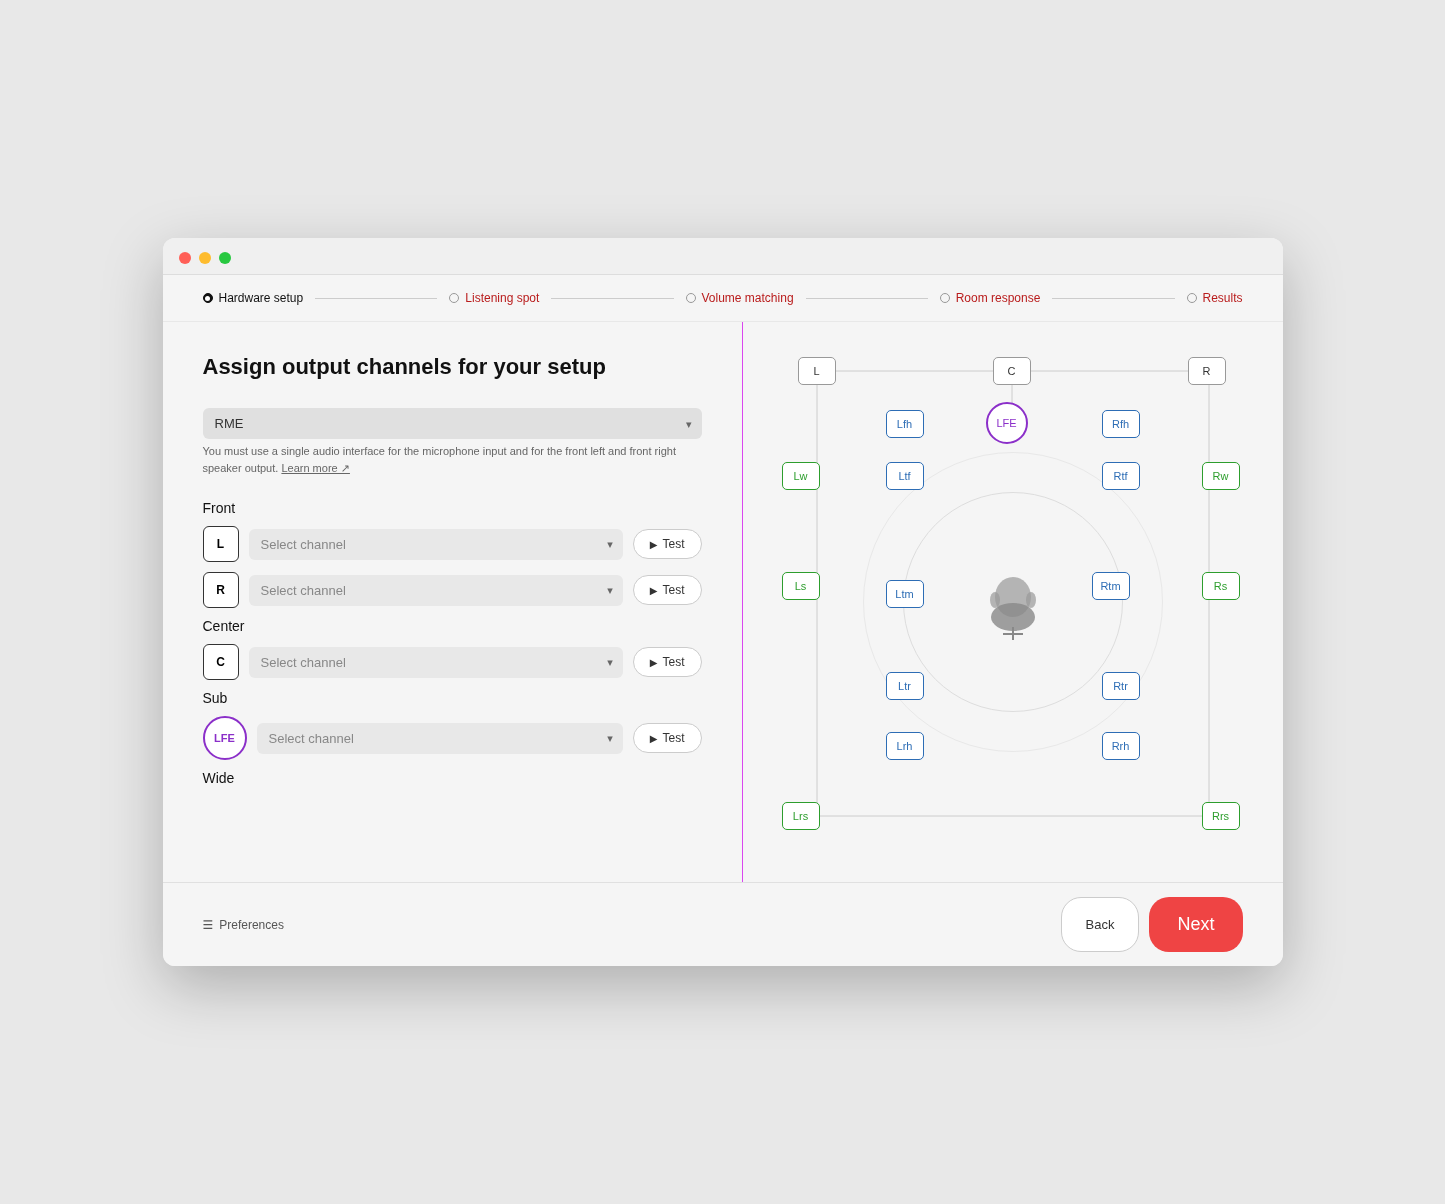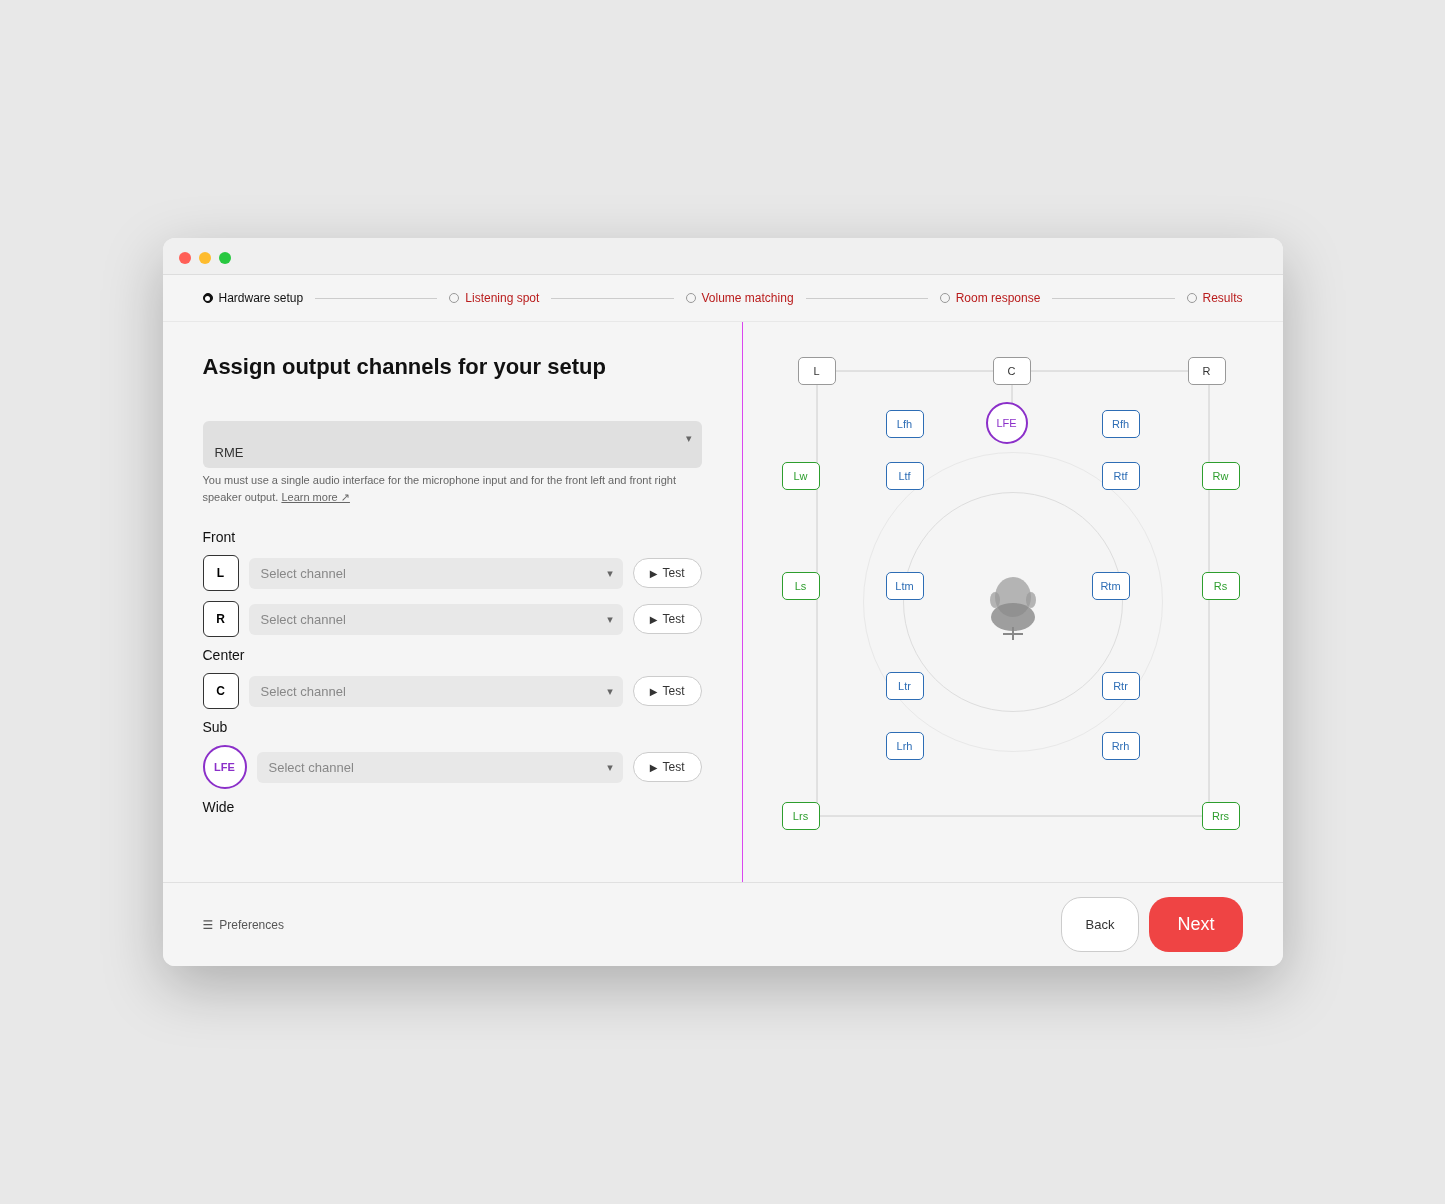--- a/index.html
+++ b/index.html
@@ -91,29 +91,28 @@
       color: #555;
       margin-bottom: 6px;
       font-weight: 400;
     }
     .select-wrapper {
       position: relative;
       margin-bottom: 4px;
     }
     .select-field {
       width: 100%;
-      padding: 24px 32px 8px 12px;
+      padding: 8px 32px 8px 12px;
       background: #e0e0e0;
       border: none;
       border-radius: 6px;
       appearance: none;
       font-size: 13px;
       color: #333;
       cursor: pointer;
-      margin-top: 13px;
     }
     .select-arrow {
       position: absolute;
       right: 10px;
       top: 50%;
       transform: translateY(-50%);
       pointer-events: none;
       font-size: 11px;
       color: #666;
     }
@@ -475,21 +474,21 @@
         <div class="spk green" style="left:14px;top:120px;">Lw</div>
 
         <div class="spk blue" style="left:118px;top:120px;">Ltf</div>
 
         <div class="spk blue" style="left:334px;top:120px;">Rtf</div>
 
         <div class="spk green" style="left:434px;top:120px;">Rw</div>
 
         <div class="spk green" style="left:14px;top:230px;">Ls</div>
 
-        <div class="spk blue" style="left:118px;top:230px;">Ltm</div>
+        <div class="spk blue" style="left:118px;top:238px;">Ltm</div>
 
         <div class="spk blue" style="left:324px;top:230px;">Rtm</div>
 
         <div class="spk green" style="left:434px;top:230px;">Rs</div>
 
         <div class="spk blue" style="left:118px;top:330px;">Ltr</div>
 
         <div class="spk blue" style="left:334px;top:330px;">Rtr</div>
 
         <div class="spk blue" style="left:118px;top:390px;">Lrh</div>

